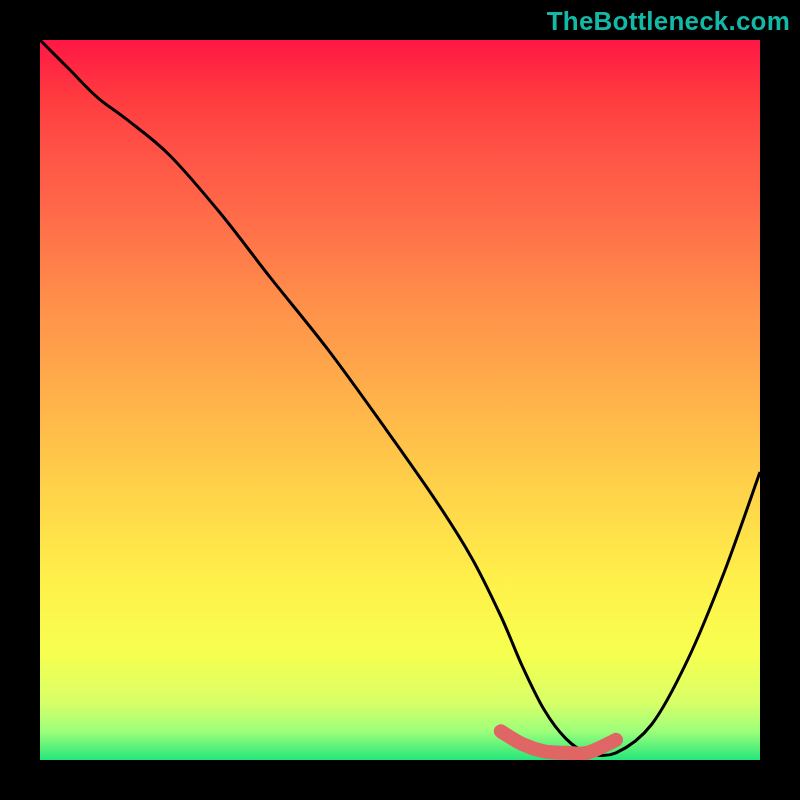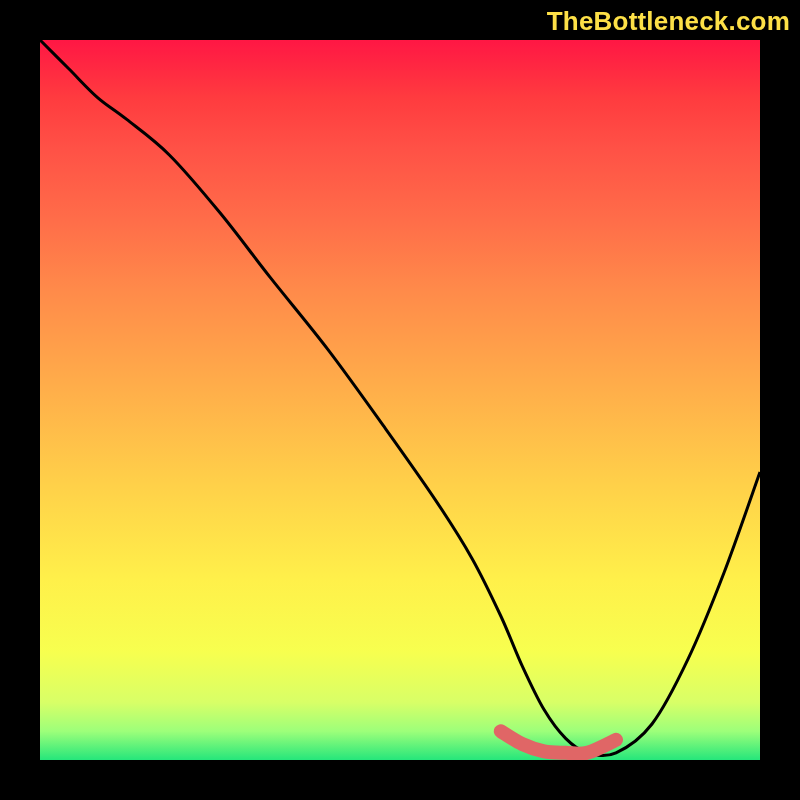--- a/index.html
+++ b/index.html
@@ -5,21 +5,21 @@
   * { margin: 0; padding: 0; box-sizing: border-box; }
   html, body { width: 800px; height: 800px; overflow: hidden; background: #000; }
   .frame { position: relative; width: 800px; height: 800px; background: #000; }
   .watermark {
     position: absolute;
     top: 6px;
     right: 10px;
     font-family: Arial, Helvetica, sans-serif;
     font-size: 26px;
     font-weight: 600;
-    color: #fde047;
+    color: #14b8a6;
     letter-spacing: 0.2px;
     z-index: 5;
   }
   .plot-area {
     position: absolute;
     left: 40px;
     top: 40px;
     width: 720px;
     height: 720px;
     background: linear-gradient(

